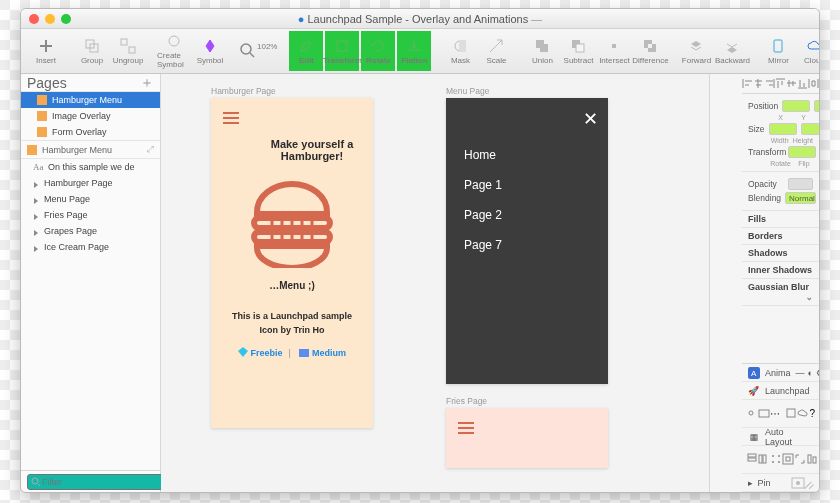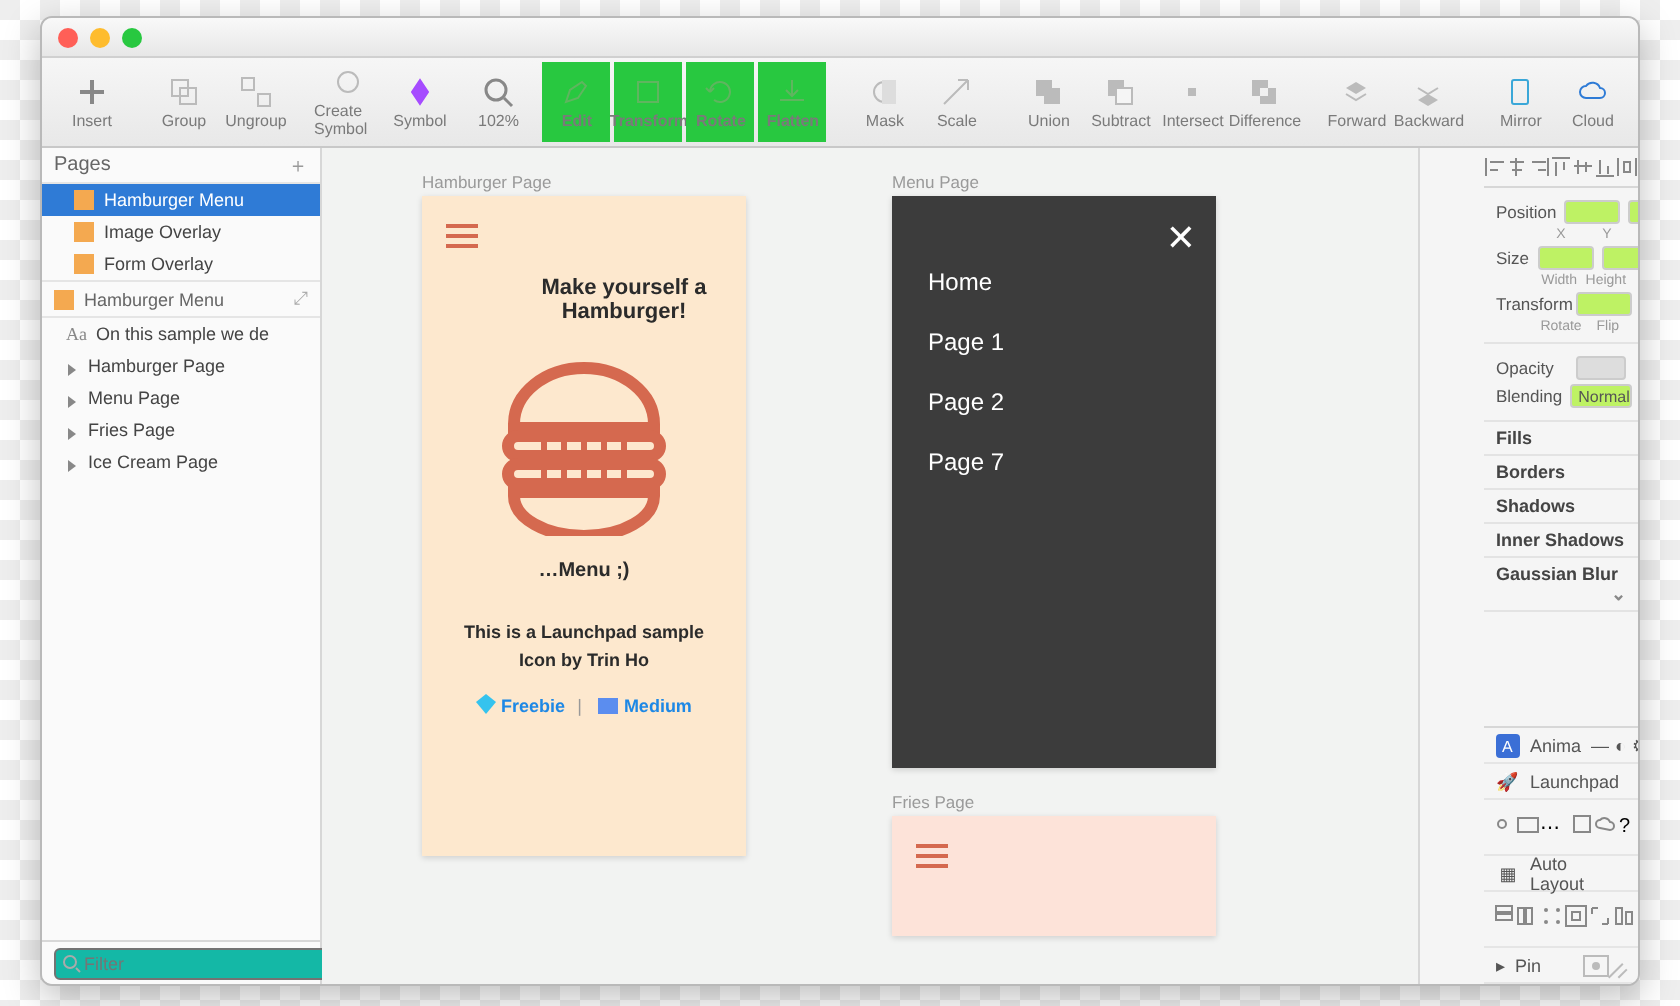--- a/index.html
+++ b/index.html
@@ -15,26 +15,26 @@
   .title .gray{color:#999;}
 
   .toolbar{ height:45px; background:linear-gradient(#f6f6f6,#e8e8e8); border-bottom:1px solid #c8c8c8; display:flex; align-items:center; padding:0 8px; gap:2px;}
   .tbtn{ display:flex; flex-direction:column; align-items:center; justify-content:center; min-width:34px; height:40px; color:#7a7a7a; font-size:8px; gap:2px; cursor:pointer;}
   .tbtn svg{ width:16px;height:16px; }
   .tbtn.purple svg *{stroke:#a64cff!important;fill:#a64cff!important;}
   .tbtn.green svg *{stroke:#5fb55f!important;}
   .tbtn.cyan svg *{stroke:#3aa7d8!important;}
   .tbtn.blue svg *{stroke:#2e7bd6!important;}
   .sep{ width:1px; height:30px; background:#cfcfcf; margin:0 4px;}
-  .zoom{ display:flex; flex-direction:column; align-items:flex-end; font-size:8px; color:#7a7a7a;}
+  .zoom{ display:flex; flex-direction:row; align-items:flex-start; font-size:8px; color:#7a7a7a;}
   .zoom svg{width:18px;height:18px;}
 
   .body{ flex:1; display:flex; min-height:0;}
   .sidebar{ width:140px; background:#fafafa; border-right:1px solid #d7d7d7; display:flex; flex-direction:column;}
-  .side-head{ height:18px; display:flex; align-items:center; justify-content:space-between; padding:0 6px; font-size:10px; color:#666; border-bottom:1px solid #e5e5e5;}
+  .side-head{ height:18px; display:flex; align-items:center; justify-content:space-between; padding:0 6px; font-size:14px; color:#666; border-bottom:1px solid #e5e5e5;}
   .side-head .plus{ color:#999;}
   .pages{ border-bottom:1px solid #e5e5e5;}
   .pageitem{ height:16px; display:flex; align-items:center; padding:0 6px 0 16px; font-size:9px; color:#444; gap:5px; white-space:nowrap;}
   .pageitem.sel{ background:#2f7bd6; color:#fff;}
   .pageitem .pico{width:10px;height:10px;display:inline-block;}
   .layers{ flex:1; overflow:hidden;}
   .layerhead{ height:18px; padding:0 6px; display:flex; align-items:center; font-size:9px; color:#666; gap:5px; border-bottom:1px solid #e5e5e5;}
   .layerhead .pico{width:10px;height:10px;}
   .layerrow{ height:16px; display:flex; align-items:center; padding:0 6px 0 12px; font-size:9px; color:#444; gap:5px; white-space:nowrap;}
   .layerrow .chev{ width:6px;height:6px; display:inline-block;}
@@ -53,21 +53,21 @@
   .burger{ display:block; margin:16px auto 0;}
   .art1 .menu{ text-align:center; font-size:10px; font-weight:700; color:#2b2b2b; margin-top:12px;}
   .art1 .desc{ text-align:center; font-size:9px; font-weight:700; color:#2b2b2b; margin-top:20px;}
   .art1 .icon{ text-align:center; font-size:9px; font-weight:700; color:#2b2b2b; margin-top:4px;}
   .art1 .links{ text-align:center; font-size:9px; color:#1e88e5; margin-top:12px;}
   .art1 .links span{ color:#999; margin:0 6px;}
 
   .art2{ left:285px; top:24px; width:162px; height:286px; background:#3c3c3c; color:#fff;}
   .art2 .close{ position:absolute; right:10px; top:10px; font-size:18px; color:#fff;}
   .art2 .nav{ position:absolute; left:18px; top:36px; font-size:12px;}
-  .art2 .nav div{ margin-bottom:16px;}
+  .art2 .nav div{ margin-bottom:16px;margin-top:14px;}
 
   .art3{ left:285px; top:334px; width:162px; height:60px; background:#fde3d9;}
 
   .inspector{ width:110px; background:#f5f5f5; border-left:1px solid #d7d7d7; display:flex; flex-direction:column;padding-left:32px;}
   .insp-tabs{ height:20px; border-bottom:1px solid #d7d7d7; display:flex;}
   .insp-tabs div{ flex:1; display:flex; align-items:center; justify-content:center;}
   .insp-tabs svg{ width:11px;height:11px;}
   .insp-section{ padding:4px 6px; font-size:8.5px; color:#555; border-bottom:1px solid #e3e3e3;}
   .insp-row{ display:flex; align-items:center; gap:4px; margin:2px 0;}
   .insp-row label{ width:36px; font-size:8.5px; color:#555;}
@@ -91,20 +91,25 @@
 </head>
 <body>
 
 <div class="window">
   <div class="titlebar">
     <div class="traffic">
       <div class="red"></div>
       <div class="yellow"></div>
       <div class="green"></div>
     </div>
+    <div class="title">
+      <span class="blue">●</span>
+      <span>Launchpad Sample - Overlay and Animations</span>
+      <span class="gray">—</span>
+    </div>
   </div>
 
   <div class="toolbar">
     <div class="tbtn">
         <svg viewBox="0 0 16 16">
           <path d="M8 2v12M2 8h12" stroke="#888" stroke-width="2"></path>
         </svg>
         <span>Insert</span>
       </div>
     <div class="sep"></div>
@@ -292,20 +297,26 @@
             <span class="chev"><svg width="6" height="6">
                 <path d="M1 0l4 3-4 3z" fill="#888"></path>
               </svg></span>
             <span>Menu Page</span>
           </div>
         <div class="layerrow">
             <span class="chev"><svg width="6" height="6">
                 <path d="M1 0l4 3-4 3z" fill="#888"></path>
               </svg></span>
             <span>Fries Page</span>
+          </div>
+        <div class="layerrow">
+            <span class="chev"><svg width="6" height="6">
+                <path d="M1 0l4 3-4 3z" fill="#888"></path>
+              </svg></span>
+            <span>Grapes Page</span>
           </div>
         <div class="layerrow">
             <span class="chev"><svg width="6" height="6">
                 <path d="M1 0l4 3-4 3z" fill="#888"></path>
               </svg></span>
             <span>Ice Cream Page</span>
           </div>
       </div>
       <div class="side-foot" style="position:relative;">
         <svg class="searchicon" style="left:10px;top:6px;" width="10" height="10">

